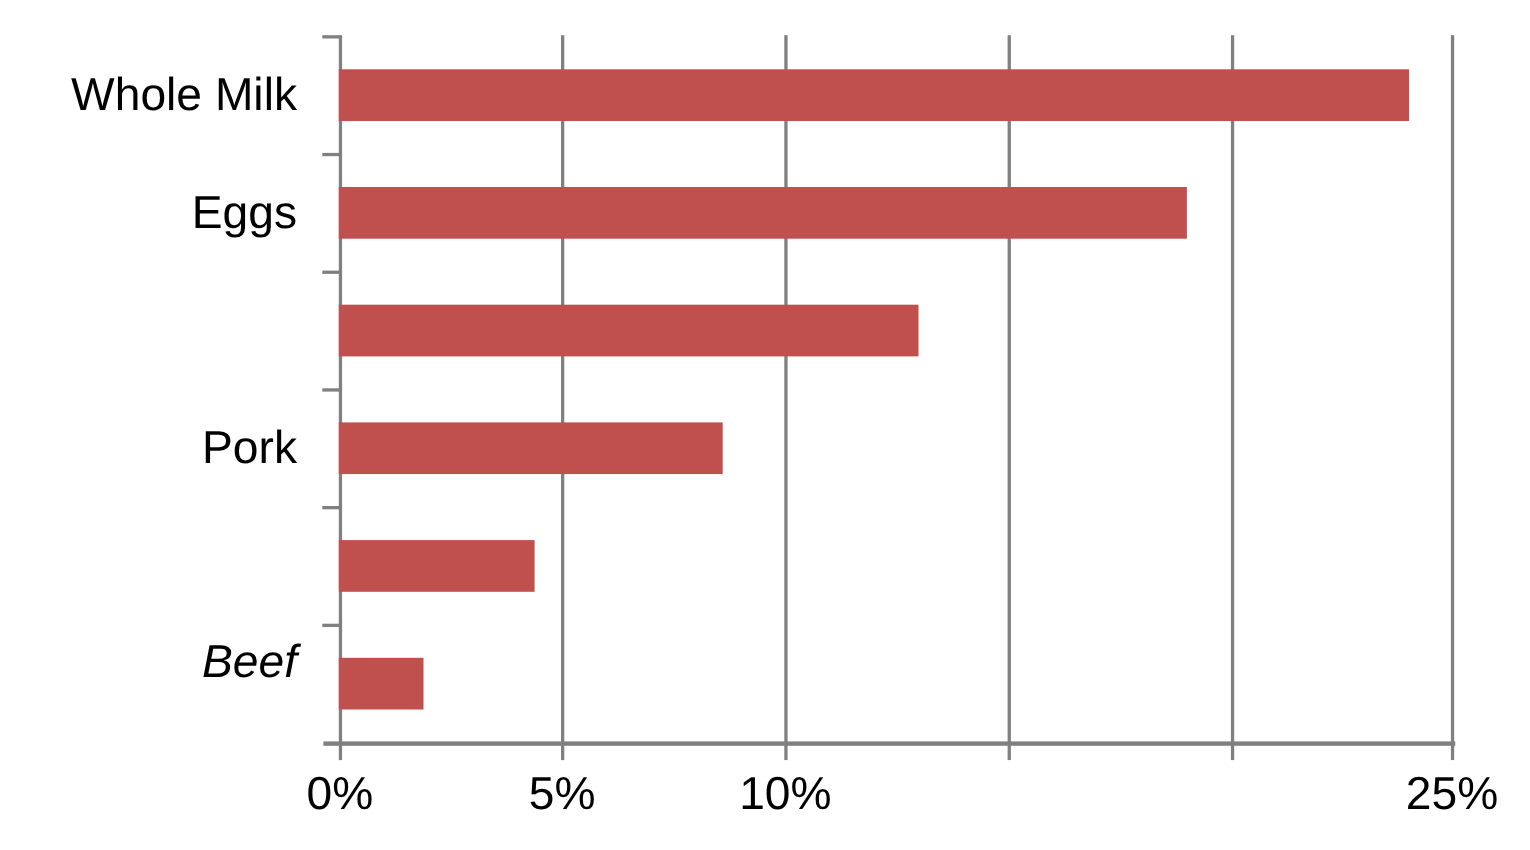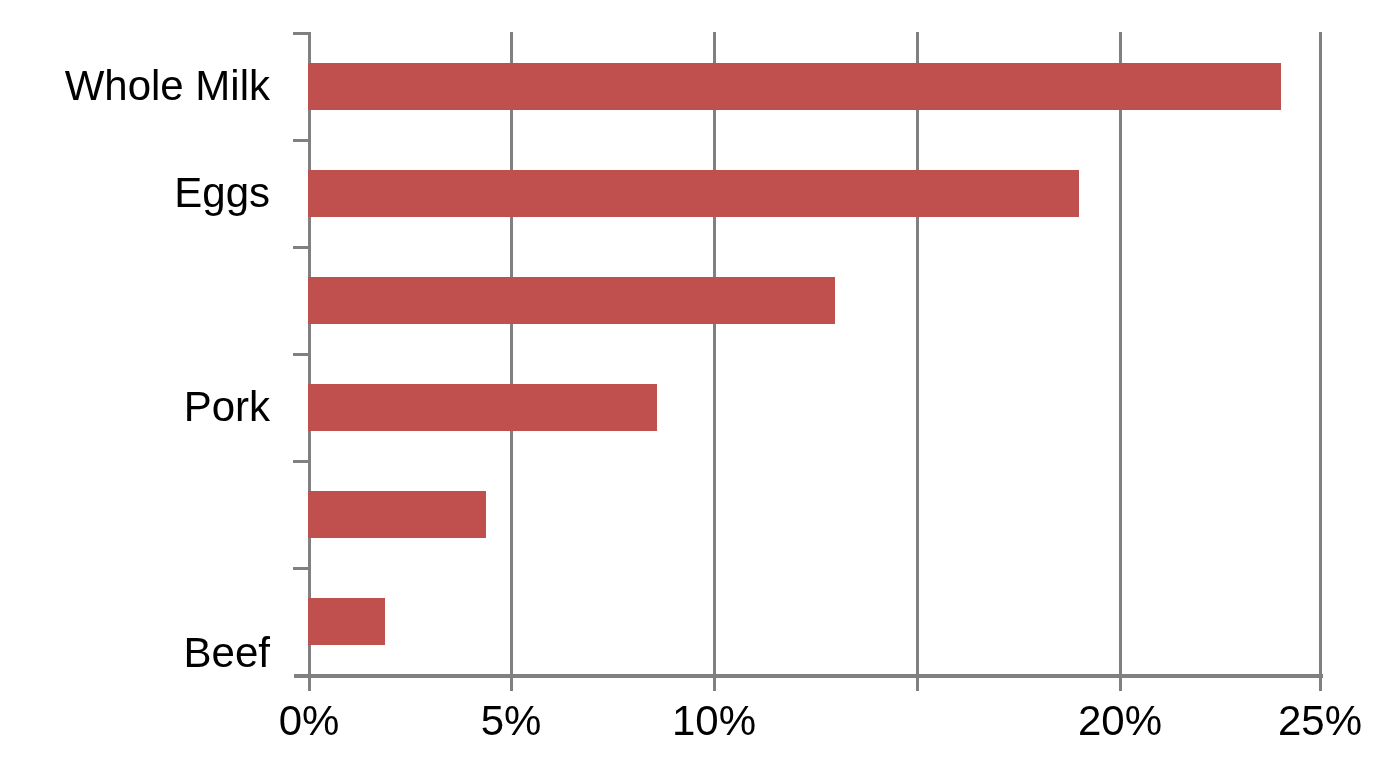--- a/index.html
+++ b/index.html
@@ -125,21 +125,20 @@
   <div class="x-tick" style="left:308px;"></div>
   <div class="x-tick" style="left:510px;"></div>
   <div class="x-tick" style="left:713px;"></div>
   <div class="x-tick" style="left:916px;"></div>
   <div class="x-tick" style="left:1119px;"></div>
   <div class="x-tick" style="left:1319px;"></div>
 
   <div class="cat-label" style="top:65px;">Whole Milk</div>
   <div class="cat-label" style="top:172px;">Eggs</div>
   <div class="cat-label" style="top:386px;text-align:right;">Pork</div>
-  <div class="cat-label" style="top:632px;">Beef</div>
+  <div class="cat-label" style="top:580px;font-style:italic;">Beef</div>
 
   <div class="x-label" style="left:229px;">0%</div>
   <div class="x-label" style="left:431px;">5%</div>
   <div class="x-label" style="left:634px;">10%</div>
-  <div class="x-label" style="left:1040px;">20%</div>
   <div class="x-label" style="left:1240px;">25%</div>
 
 </div>
 
 </body></html>

